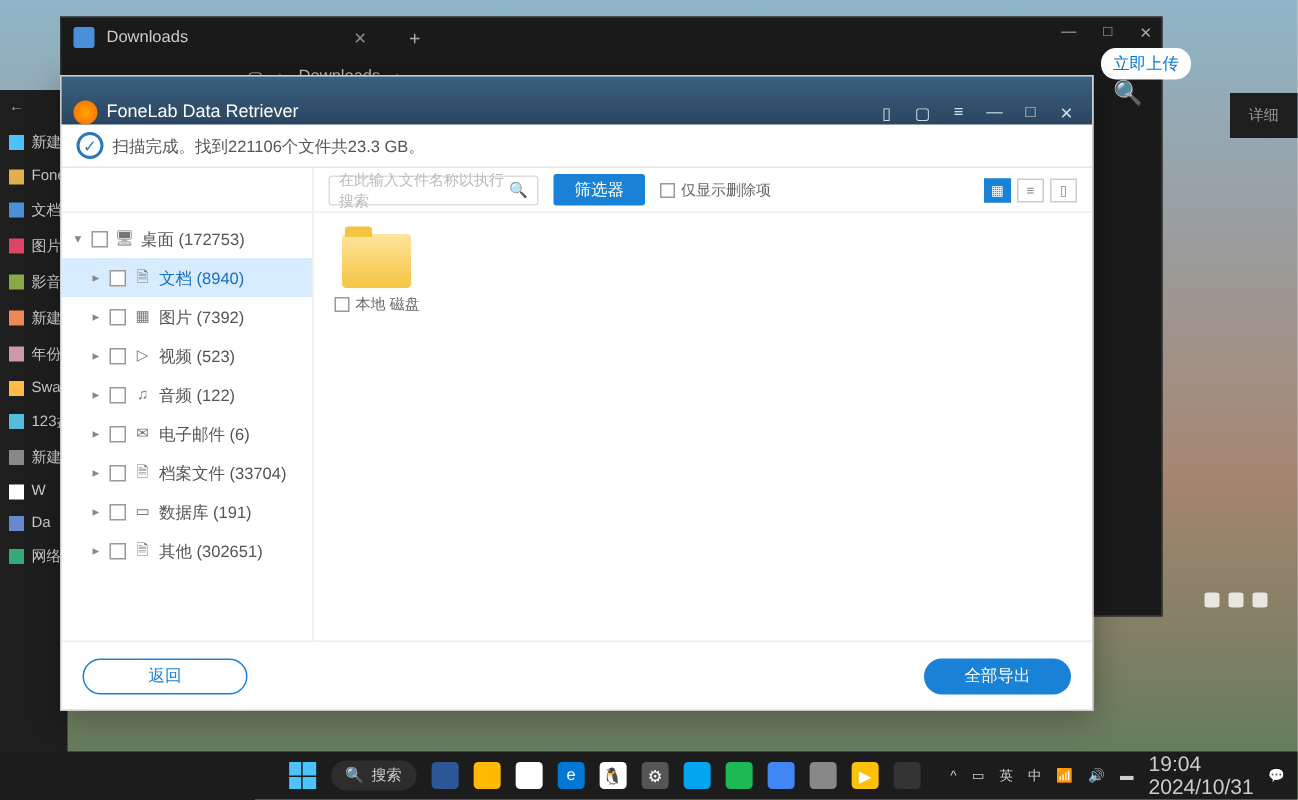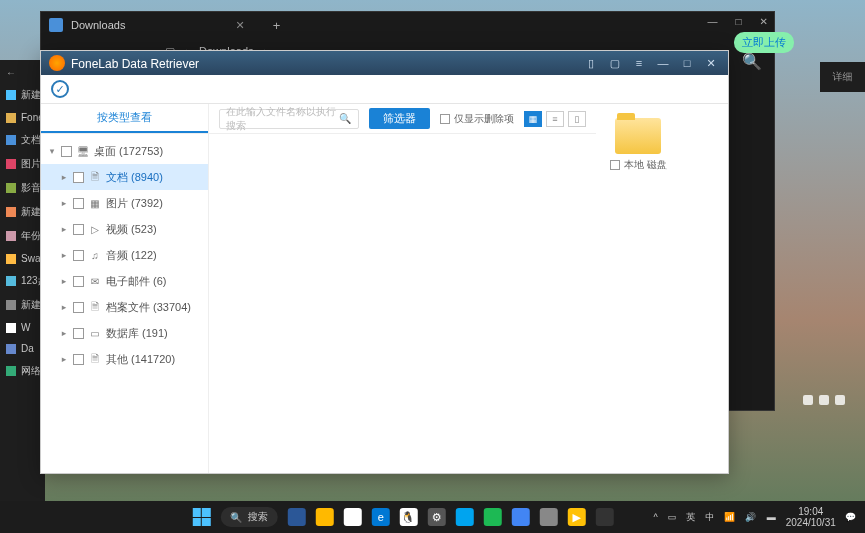--- a/index.html
+++ b/index.html
@@ -9,46 +9,46 @@
 .explorer-title .icon-dl{width:14px;height:14px;margin-right:8px;background:#4a90d9;border-radius:2px}
 .explorer-tabs{display:flex;align-items:center;margin-left:20px}
 .explorer-tab-close{margin-left:90px;color:#888;cursor:pointer}
 .explorer-plus{margin-left:28px;color:#aaa;font-size:13px}
 .explorer-wc{position:absolute;right:6px;top:4px;display:flex;gap:18px;color:#aaa;font-size:10px}
 .explorer-wc span{cursor:pointer}
 .explorer-breadcrumb{height:26px;display:flex;align-items:center;padding:0 12px;font-size:11px;color:#bbb;gap:10px}
 .explorer-breadcrumb .sep{color:#666}
 .explorer-search{position:absolute;right:50px;top:40px;font-size:11px;color:#999}
 .explorer-searchico{position:absolute;right:12px;top:40px;color:#999}
-.explorer-upload{position:absolute;right:-20px;top:20px;background:#86efac;color:#0078d4;font-size:11px;padding:3px 8px;border-radius:10px}
+.explorer-upload{position:absolute;right:-20px;top:20px;background:#ffffff;color:#0078d4;font-size:11px;padding:3px 8px;border-radius:10px}
 .left-panel{position:absolute;left:0;top:60px;width:45px;height:450px;background:#1e1e1e;color:#ccc;font-size:10px}
 .lp-back{padding:6px;color:#aaa}
 .lp-item{display:flex;align-items:center;padding:5px 6px;gap:5px;white-space:nowrap;overflow:hidden}
 .lp-item .sq{width:10px;height:10px;flex-shrink:0}
 .fonelab{position:absolute;left:40px;top:50px;width:689px;height:424px;background:#fff;border:1px solid #ccc;box-shadow:0 4px 20px rgba(0,0,0,.3);display:flex;flex-direction:column}
-.fl-title{height:24px;background:linear-gradient(180deg,#3a6080,#2a4560);display:flex;align-items:flex-end;padding:4px 8px;color:#fff;font-size:12px}
+.fl-title{height:24px;background:linear-gradient(180deg,#3a6080,#2a4560);display:flex;align-items:flex-start;padding:16px 8px;color:#fff;font-size:12px}
 .fl-logo{width:16px;height:16px;background:radial-gradient(circle,#ffa500,#ff6600);border-radius:50%;margin-right:6px}
 .fl-wc{margin-left:auto;display:flex;gap:6px;align-items:center}
 .fl-wc span{width:18px;height:16px;display:inline-flex;align-items:center;justify-content:center;color:#cde;font-size:11px;cursor:pointer}
 .fl-status{height:28px;display:flex;align-items:center;padding:0 10px;font-size:11px;color:#555;gap:6px}
 .fl-status .chk{width:18px;height:18px;border:2px solid #2a7ab8;border-radius:50%;display:inline-flex;align-items:center;justify-content:center;color:#2a7ab8;font-size:11px}
 .fl-body{flex:1;display:flex;border-top:1px solid #e5e5e5;min-height:0}
 .fl-sidebar{width:168px;border-right:1px solid #eee;display:flex;flex-direction:column;font-size:11px}
 .fl-tabs{display:flex;height:30px;border-bottom:1px solid #eee}
 .fl-tab{flex:1;display:flex;align-items:center;justify-content:center;color:#666;cursor:pointer}
 .fl-tab.active{color:#1a82d6;border-bottom:2px solid #1a82d6}
 .fl-tree{flex:1;overflow:auto;padding:4px 0}
 .fl-node{display:flex;align-items:center;height:26px;padding:0 6px;gap:4px;color:#555;cursor:pointer}
 .fl-node.root{font-weight:400}
 .fl-node.active{background:#d8ecff;color:#1a6fc0}
 .fl-node .chev{width:10px;color:#888;font-size:9px;text-align:center}
 .fl-node .cb{width:11px;height:11px;border:1px solid #999;background:#fff}
 .fl-node .ico{width:14px;height:12px;display:inline-flex;align-items:center;justify-content:center;font-size:10px;color:#777}
 .fl-node.child{padding-left:18px}
-.fl-main{flex:1;display:flex;flex-direction:row}
+.fl-main{flex:1;display:flex;flex-direction:column}
 .fl-toolbar{height:30px;display:flex;align-items:center;padding:0 10px;gap:10px;border-bottom:1px solid #eee}
 .fl-search{flex:0 0 140px;height:20px;border:1px solid #ddd;border-radius:2px;display:flex;align-items:center;padding:0 6px;font-size:10px;color:#bbb}
 .fl-search .sico{margin-left:auto;color:#aaa}
 .fl-filterbtn{background:#1a82d6;color:#fff;font-size:11px;padding:3px 14px;border-radius:2px;cursor:pointer}
 .fl-chklabel{display:flex;align-items:center;gap:4px;font-size:10px;color:#666}
 .fl-chklabel .cb{width:10px;height:10px;border:1px solid #999}
 .fl-views{margin-left:auto;display:flex;gap:4px}
 .fl-viewbtn{width:18px;height:16px;border:1px solid #ccc;display:inline-flex;align-items:center;justify-content:center;font-size:9px;color:#888;cursor:pointer}
 .fl-viewbtn.active{background:#1a82d6;color:#fff;border-color:#1a82d6}
 .fl-content{flex:1;padding:14px}
@@ -62,21 +62,21 @@
 .fl-exportbtn{margin-left:auto;width:98px;height:24px;background:#1a82d6;color:#fff;border-radius:12px;display:flex;align-items:center;justify-content:center;font-size:11px;cursor:pointer}
 .right-widget{position:absolute;right:20px;top:395px;display:flex;gap:6px}
 .rw-dot{width:10px;height:10px;background:#fff;border-radius:2px;opacity:.8}
 .taskbar{position:absolute;left:0;bottom:0;width:865px;height:32px;background:#1c1c1c;display:flex;align-items:center;padding:0 8px}
 .tb-center{position:absolute;left:50%;transform:translateX(-57%);display:flex;align-items:center;gap:10px}
 .tb-start{width:18px;height:18px;display:grid;grid-template-columns:1fr 1fr;grid-template-rows:1fr 1fr;gap:1px}
 .tb-start div{background:#4cc2ff}
 .tb-search{display:flex;align-items:center;gap:5px;background:#2d2d2d;border-radius:12px;padding:3px 10px;color:#ccc;font-size:10px}
 .tb-ico{width:18px;height:18px;border-radius:3px;display:flex;align-items:center;justify-content:center;font-size:11px;color:#fff}
 .tb-right{position:absolute;right:8px;display:flex;align-items:center;gap:10px;color:#ccc;font-size:9px}
-.tb-clock{text-align:center;line-height:1.1;font-size:10px}
+.tb-clock{text-align:left;line-height:1.1;font-size:14px}
 .explorer-side{position:absolute;right:0;top:62px;width:45px;height:30px;background:#1e1e1e;color:#999;font-size:10px;display:flex;align-items:center;justify-content:center;gap:4px}
 </style>
 </head>
 <body>
 
 <div class="explorer">
   <div class="explorer-title">
     <span class="icon-dl"></span>
     <span>Downloads</span>
     <div class="explorer-tabs">
@@ -173,25 +173,25 @@
       <span>▯</span>
       <span>▢</span>
       <span>≡</span>
       <span>—</span>
       <span>□</span>
       <span>✕</span>
     </div>
   </div>
   <div class="fl-status">
     <span class="chk">✓</span>
+    <span>扫描完成。找到221106个文件共23.3 GB。</span>
   </div>
   <div class="fl-body">
     <div class="fl-sidebar">
       <div class="fl-tabs">
-        <div class="fl-tab active">按类型查看</div>
       </div>
       <div class="fl-tree" id="fl-tree">
           <div class="fl-node root">
             <span class="chev">▾</span>
             <span class="cb"></span>
             <span class="ico">🖥</span>
             <span>桌面 (172753)</span>
           </div>
           <div class="fl-node child active">
             <span class="chev">▸</span>
@@ -232,21 +232,21 @@
           <div class="fl-node child">
             <span class="chev">▸</span>
             <span class="cb"></span>
             <span class="ico">▭</span>
             <span>数据库 (191)</span>
           </div>
           <div class="fl-node child">
             <span class="chev">▸</span>
             <span class="cb"></span>
             <span class="ico">🗎</span>
-            <span>其他 (141720)</span>
+            <span>其他 (302651)</span>
           </div>
         </div>
     </div>
     <div class="fl-main">
       <div class="fl-toolbar">
         <div class="fl-search">
           <span>在此输入文件名称以执行搜索</span>
           <span class="sico">🔍</span>
         </div>
         <div class="fl-filterbtn">筛选器</div>
@@ -263,20 +263,24 @@
       <div class="fl-content">
         <div class="fl-folder">
           <div class="fl-foldericon"></div>
           <div class="fl-folderlabel">
             <span class="cb"></span>
             <span>本地 磁盘</span>
           </div>
         </div>
       </div>
     </div>
+  </div>
+  <div class="fl-footer">
+    <div class="fl-backbtn">返回</div>
+    <div class="fl-exportbtn">全部导出</div>
   </div>
 </div>
 
 <div class="right-widget">
   <span class="rw-dot"></span>
     <span class="rw-dot"></span>
     <span class="rw-dot"></span>
 </div>
 
 <div class="taskbar">

